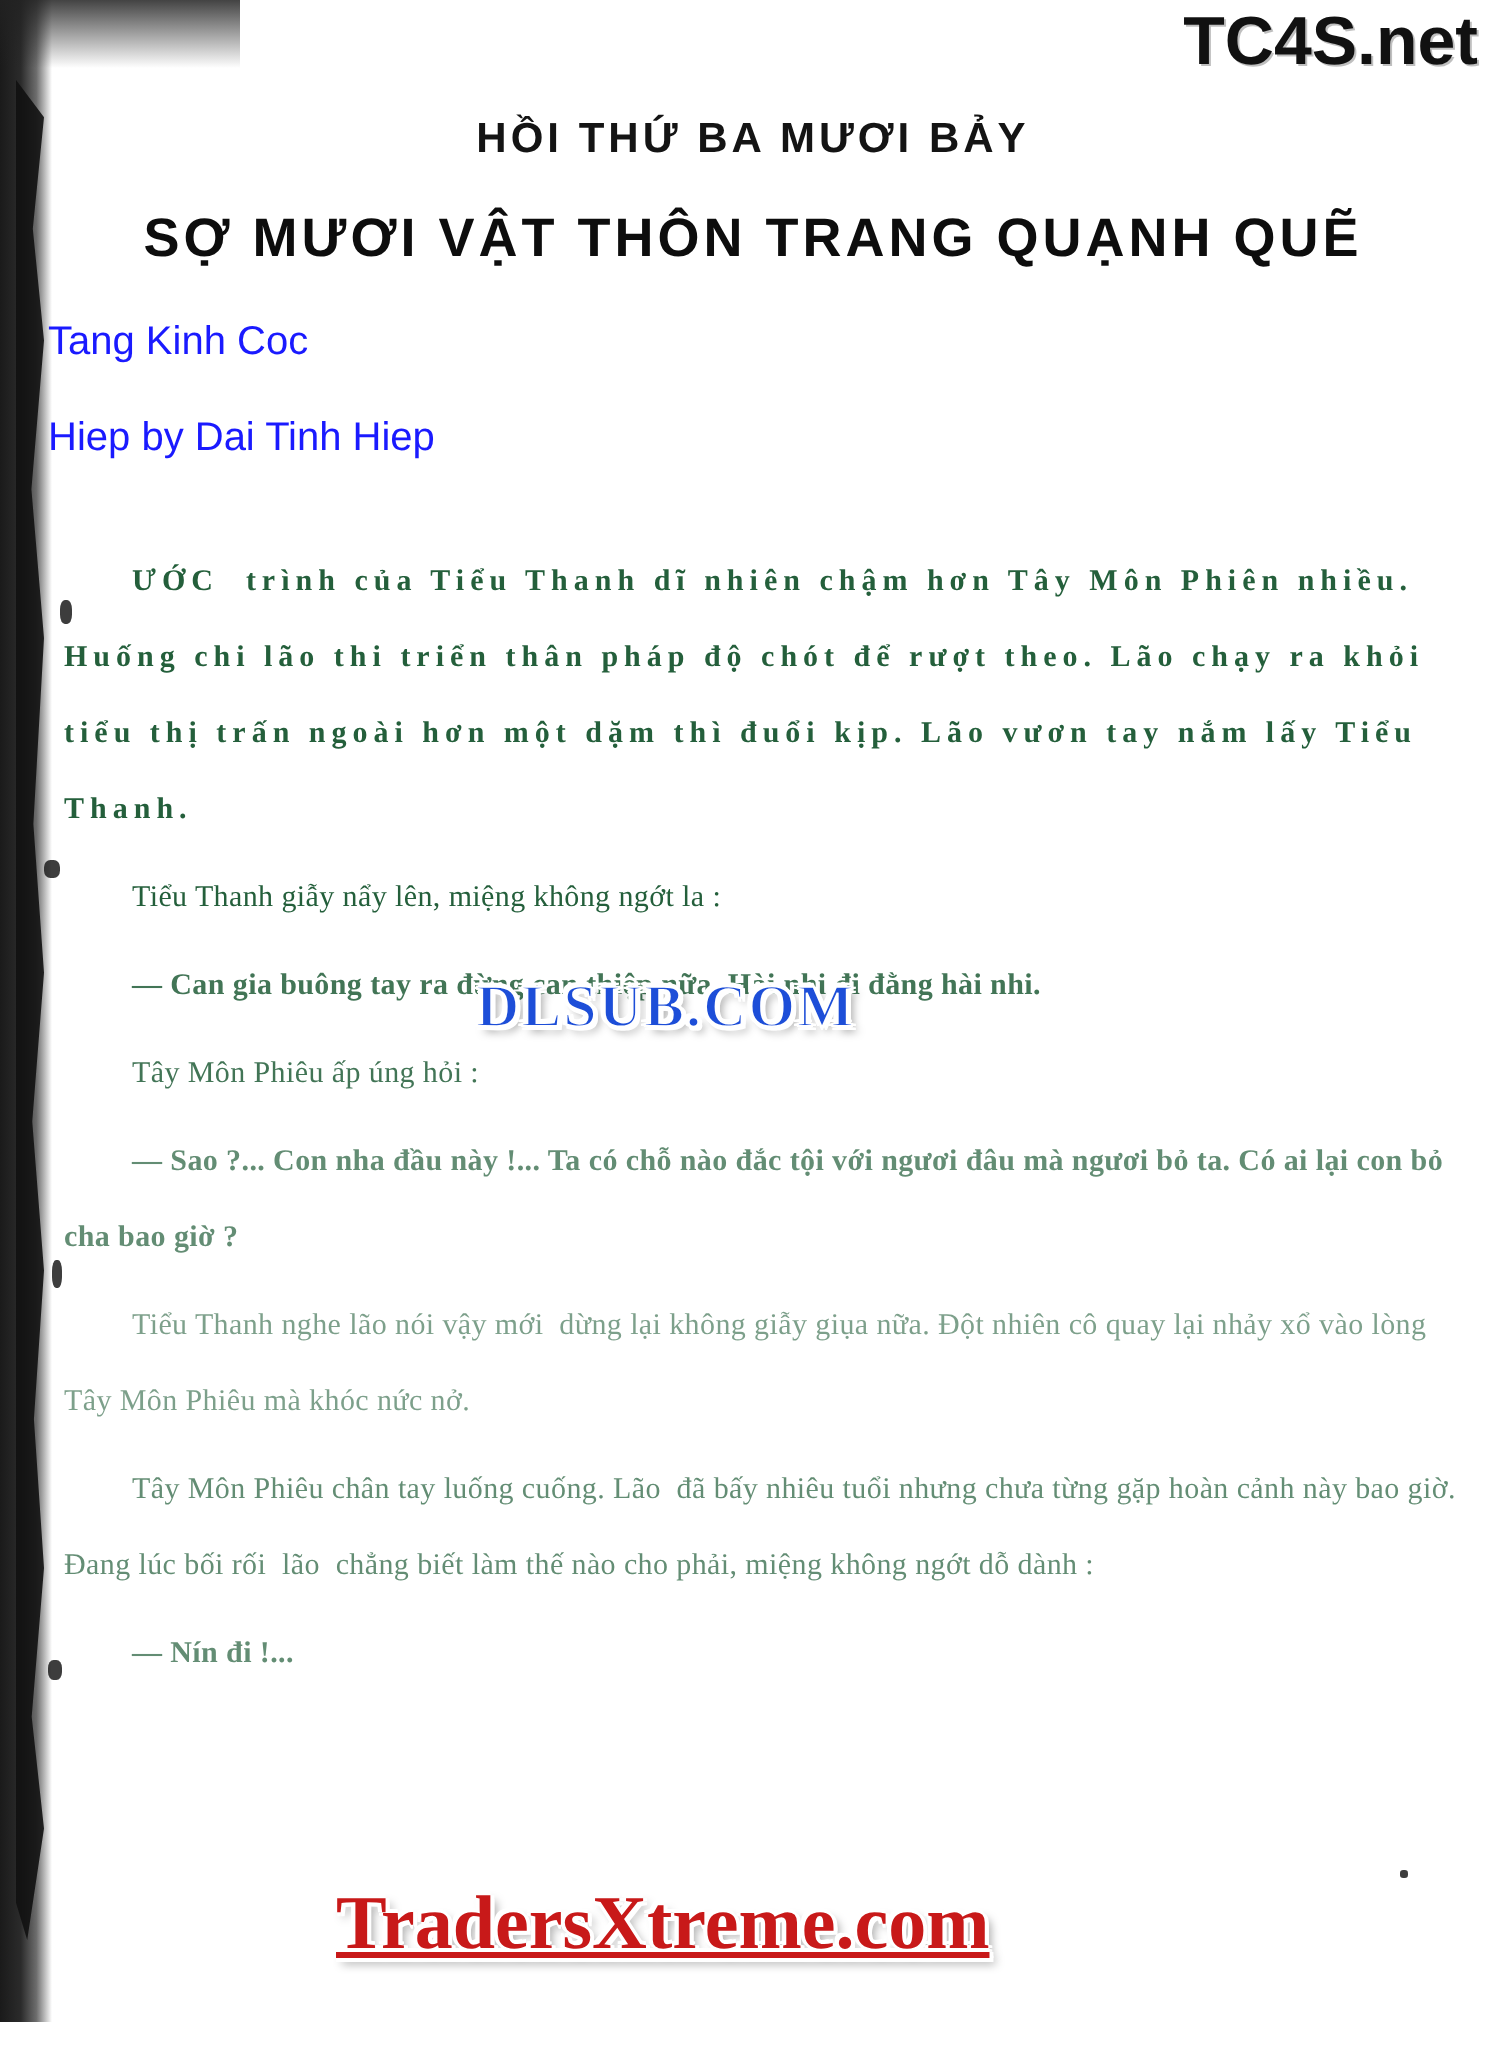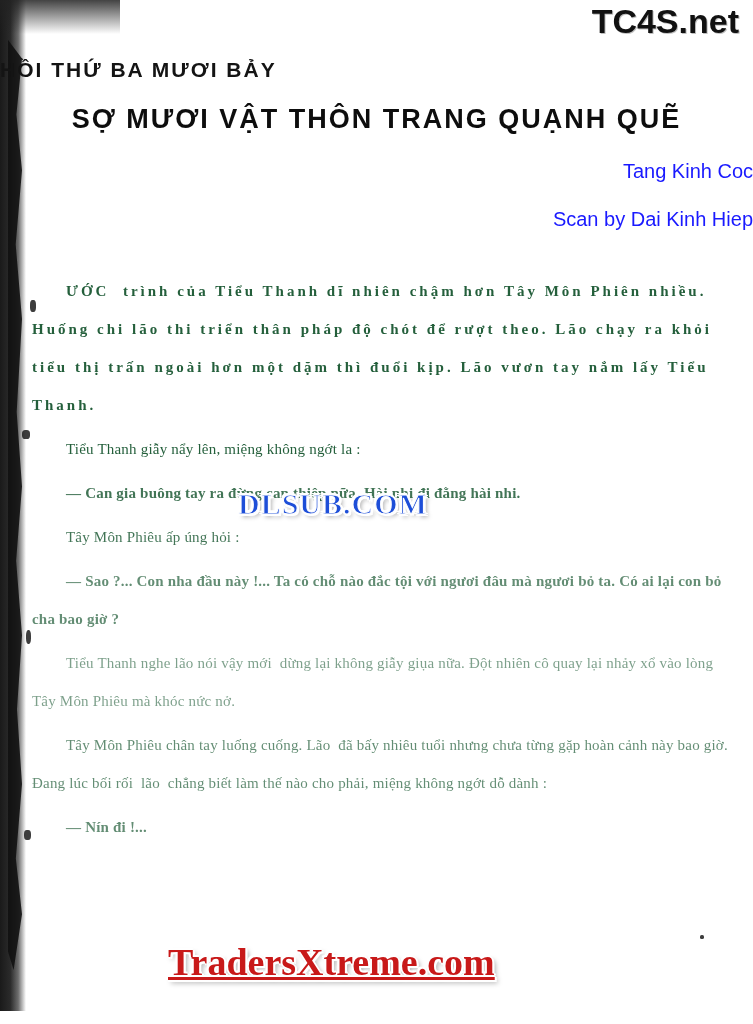--- a/index.html
+++ b/index.html
@@ -96,20 +96,21 @@
       2px 2px 0 #fff, -2px -2px 0 #fff, 3px 3px 5px rgba(0,0,0,0.35);
     text-decoration: underline;
   }
 
   
   .chapter-label {
     position: absolute;
     left: 0;
     right: 0;
     top: 58px;
+    text-align: center;
     font-family: "Liberation Sans", sans-serif;
     font-weight: bold;
     font-size: 21px;
     letter-spacing: 2px;
     color: #141414;
   }
   .chapter-title {
     position: absolute;
     left: 0;
     right: 0;
@@ -120,24 +121,25 @@
     font-size: 27px;
     letter-spacing: 2px;
     color: #0d0d0d;
   }
 
   
   .credit {
     position: absolute;
     left: 0;
     right: 0;
-    text-align: right;
+    text-align: left;
     font-family: "Liberation Sans", sans-serif;
     font-size: 20px;
     color: #1a1aff;
+    padding-left: 24px;
   }
   .credit-1 { top: 160px; }
   .credit-2 { top: 208px; }
 
   
   .body-text {
     position: absolute;
     left: 32px;
     top: 272px;
     width: 706px;
@@ -181,21 +183,21 @@
   <div class="speck" style="left:700px; top:935px; width:4px; height:4px;"></div>
 
   <div class="wm-tc4s">TC4S.net</div>
 
   <div class="chapter-label">HỒI THỨ BA MƯƠI BẢY</div>
 
   <div class="chapter-title">SỢ MƯƠI VẬT  THÔN TRANG  QUẠNH QUẼ</div>
 
   <div class="credit credit-1">Tang Kinh Coc</div>
 
-  <div class="credit credit-2">Scan by Dai Kinh Hiep</div>
+  <div class="credit credit-2">Hiep by Dai Tinh Hiep</div>
 
   <div class="body-text">
     <p class="dropcap fade-1">ƯỚC  trình của Tiểu Thanh dĩ nhiên chậm hơn Tây Môn Phiên nhiều. Huống chi lão thi triển thân pháp độ chót để rượt theo. Lão chạy ra khỏi tiểu thị trấn ngoài hơn một dặm thì đuổi kịp. Lão vươn tay nắm lấy Tiểu Thanh.</p>
     <p class="fade-1">Tiểu Thanh giẫy nẩy lên, miệng không ngớt la :</p>
     <p class="dash fade-2">— Can gia buông tay ra đừng can thiệp nữa. Hài nhi đi đằng hài nhi.</p>
     <p class="fade-2">Tây Môn Phiêu ấp úng hỏi :</p>
     <p class="dash fade-3">— Sao ?... Con nha đầu này !... Ta có chỗ nào đắc tội với ngươi đâu mà ngươi bỏ ta. Có ai lại con bỏ cha bao giờ ?</p>
     <p class="fade-4">Tiểu Thanh nghe lão nói vậy mới  dừng lại không giẫy giụa nữa. Đột nhiên cô quay lại nhảy xổ vào lòng Tây Môn Phiêu mà khóc nức nở.</p>
     <p class="fade-3">Tây Môn Phiêu chân tay luống cuống. Lão  đã bấy nhiêu tuổi nhưng chưa từng gặp hoàn cảnh này bao giờ. Đang lúc bối rối  lão  chẳng biết làm thế nào cho phải, miệng không ngớt dỗ dành :</p>
     <p class="dash fade-3">— Nín đi !...</p>

